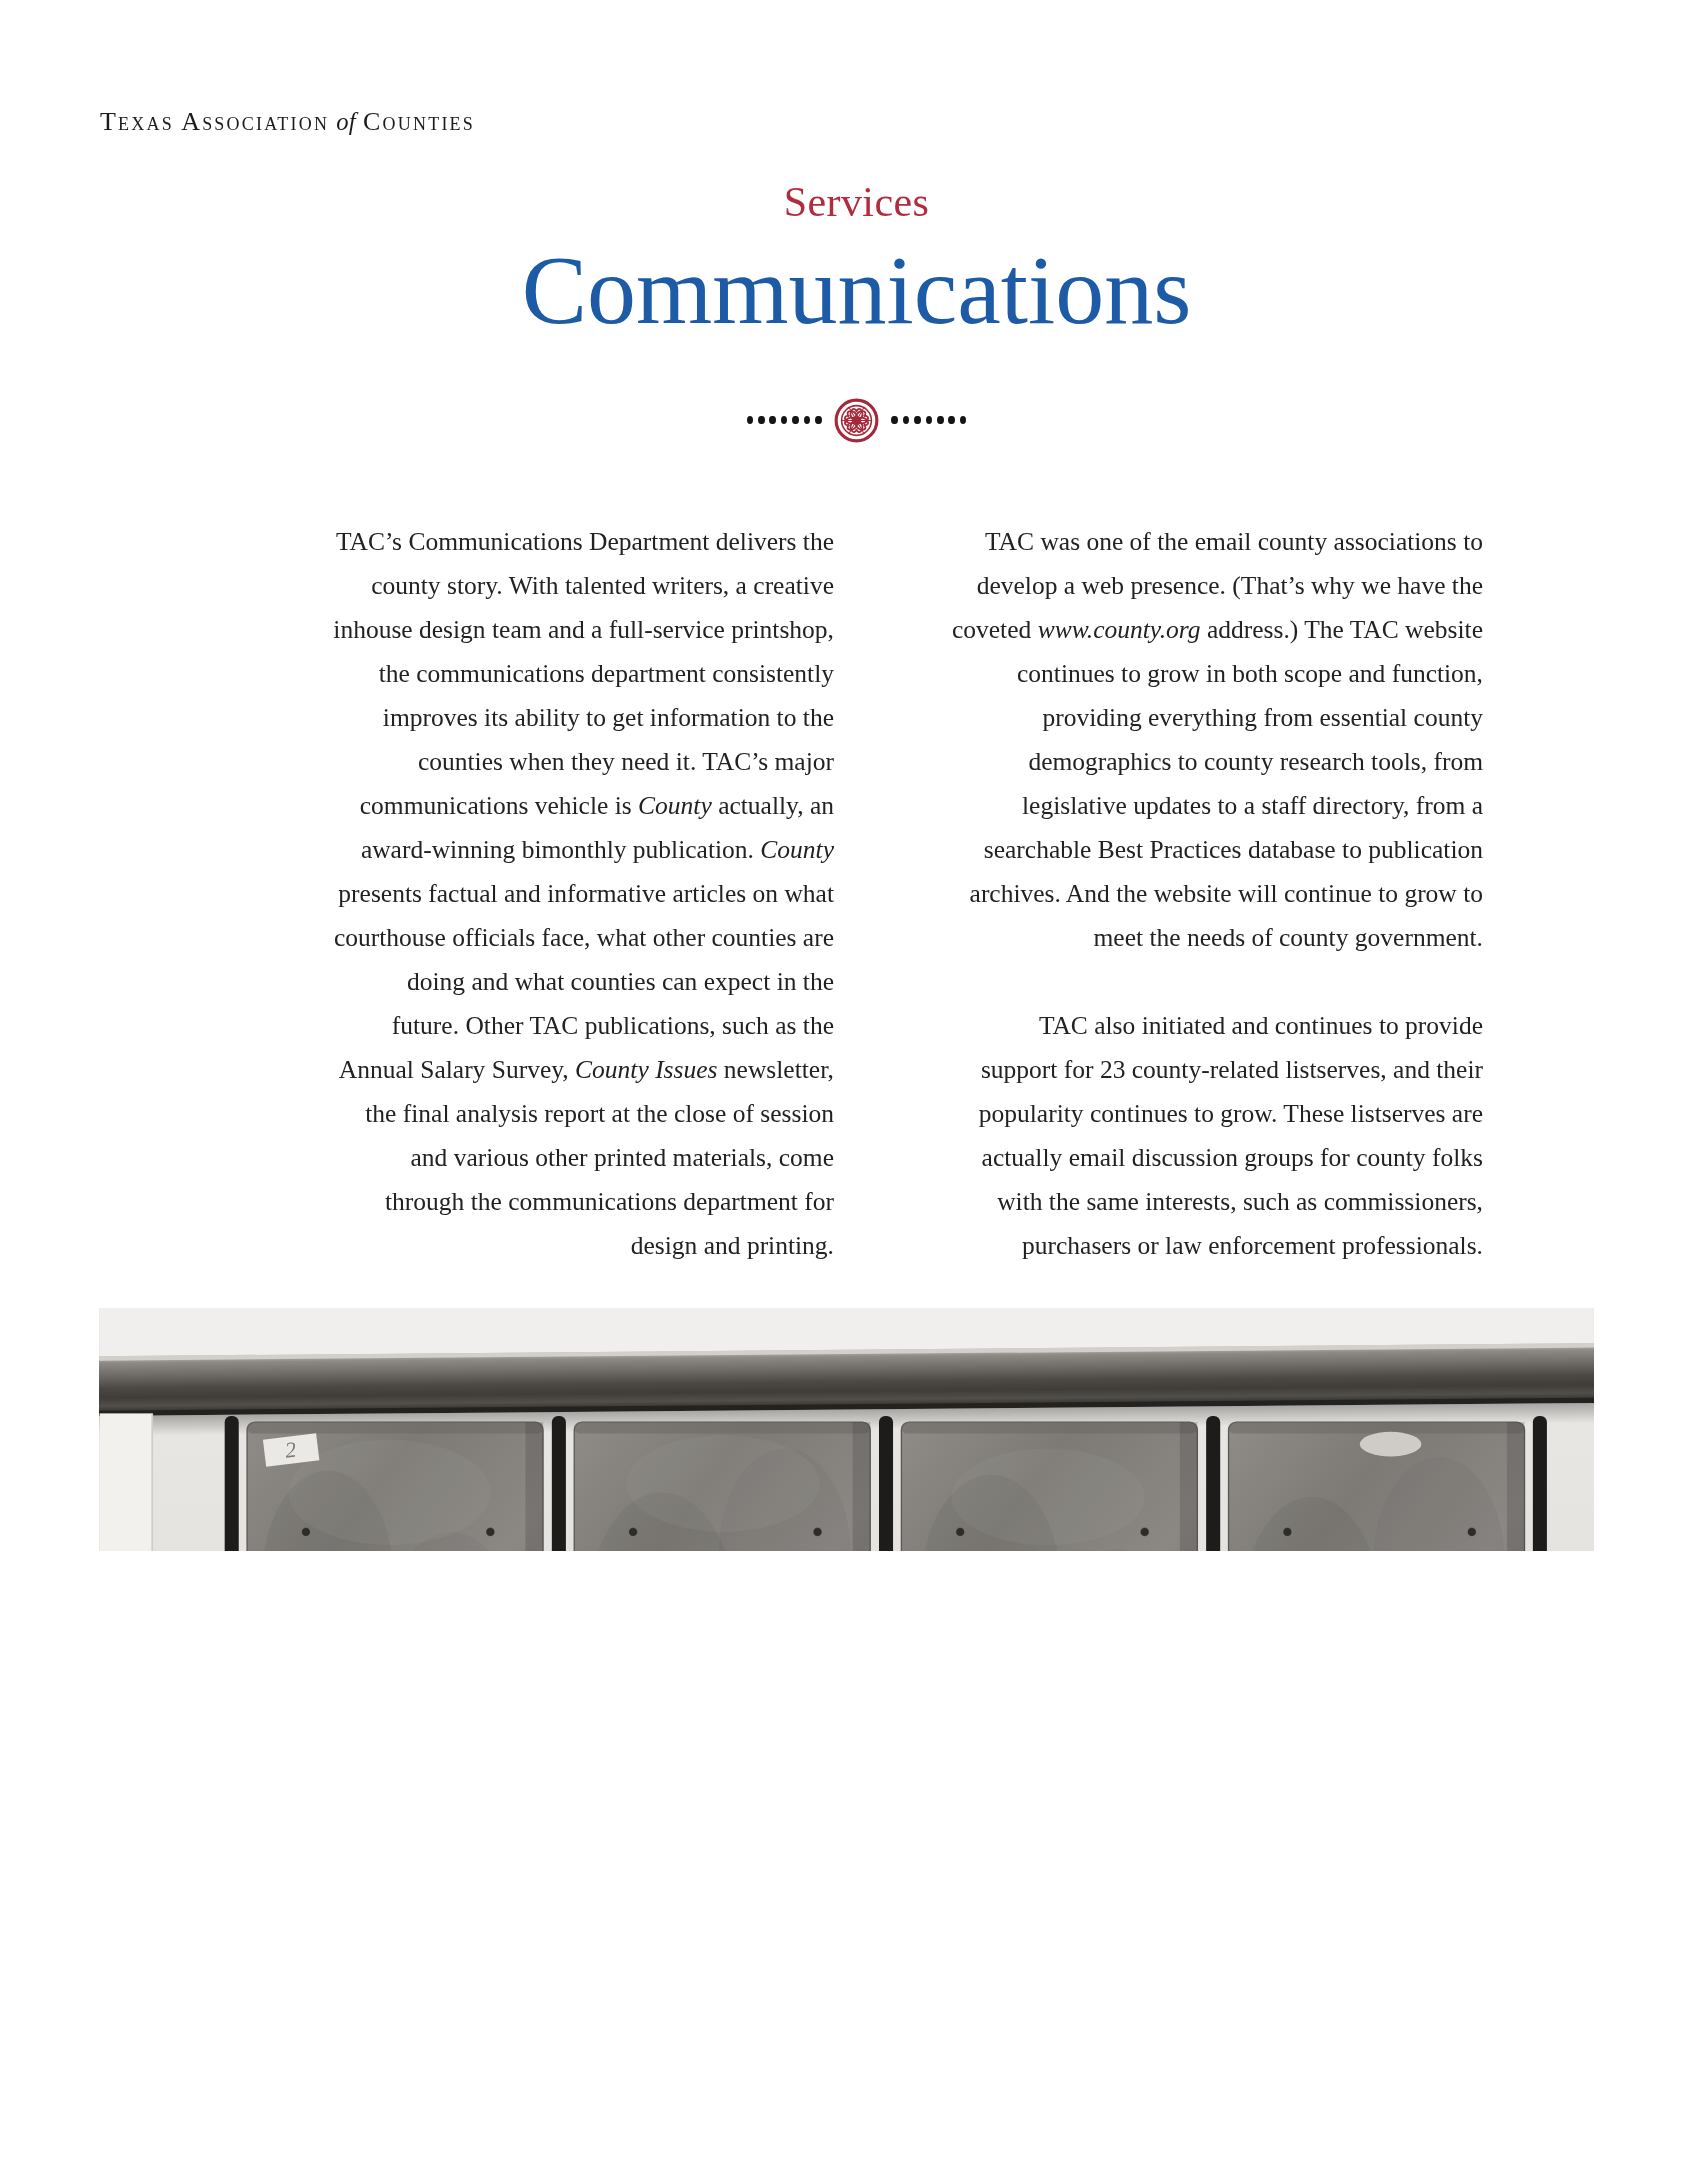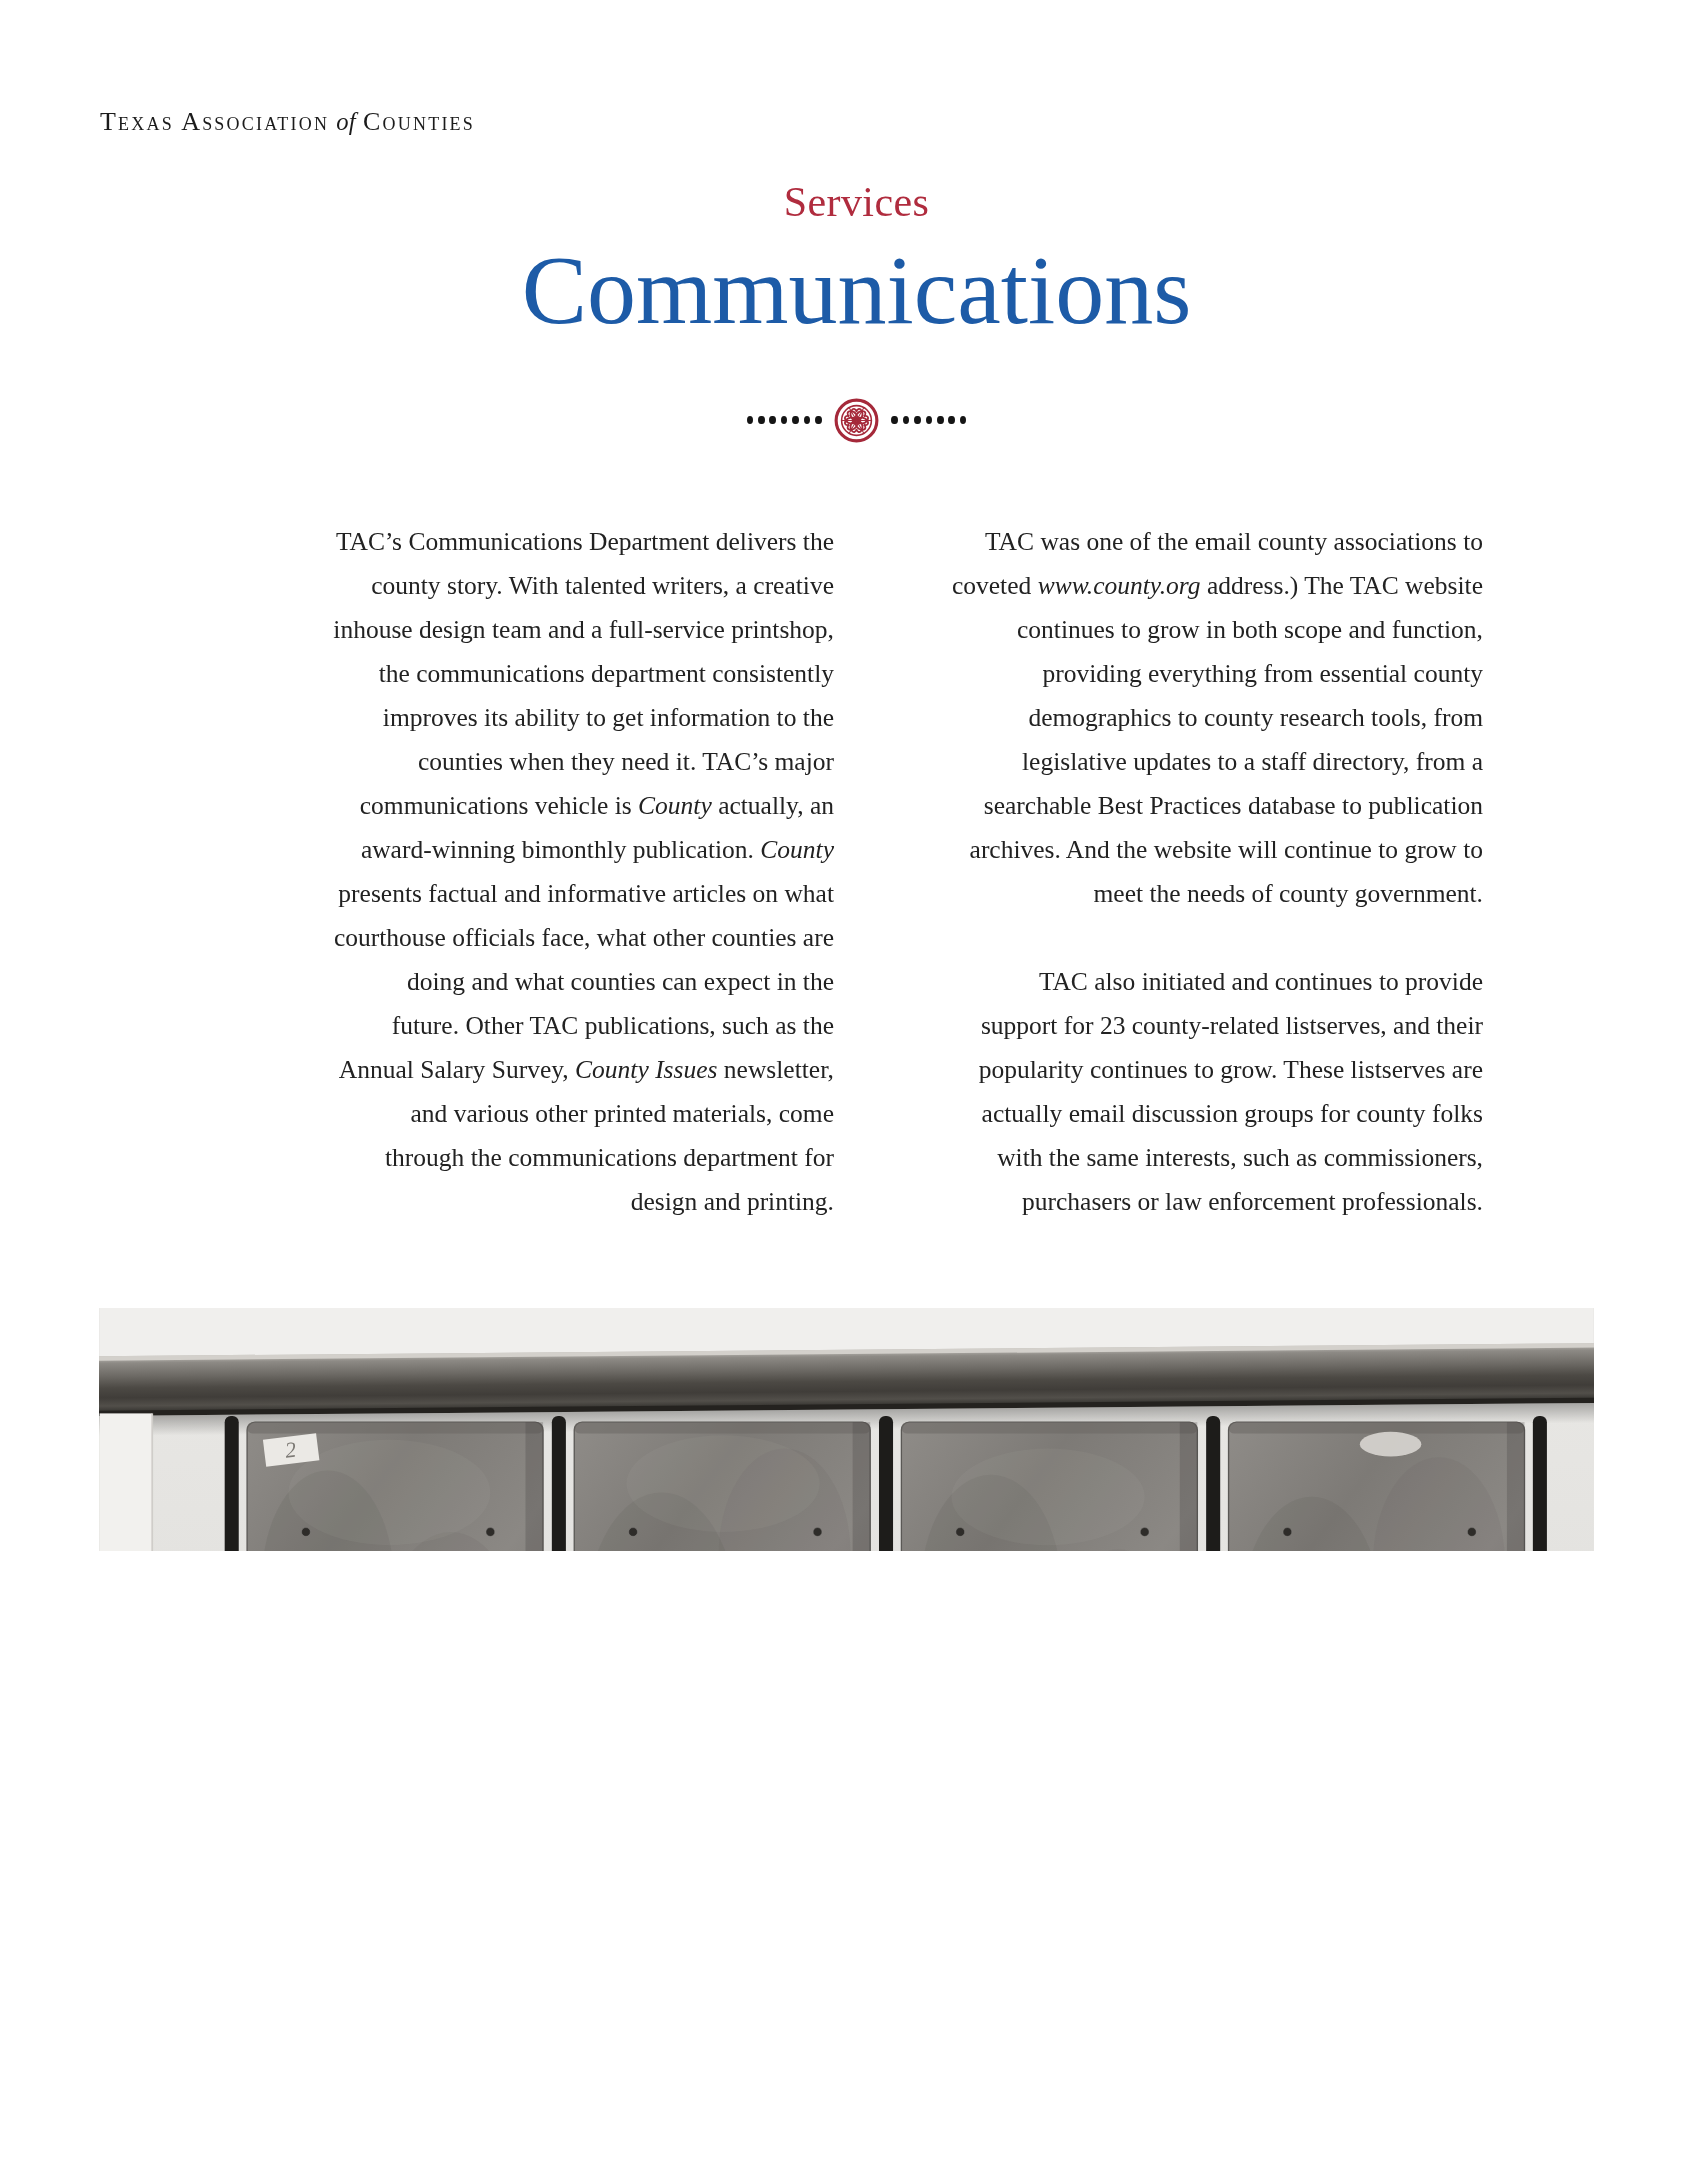--- a/index.html
+++ b/index.html
@@ -136,26 +136,28 @@
       <div class="tline"><span>the communications department consistently</span></div>
       <div class="tline"><span>improves its ability to get information to the</span></div>
       <div class="tline"><span>counties when they need it. TAC’s major</span></div>
       <div class="tline"><span>communications vehicle is </span><em>County</em><span> actually, an</span></div>
       <div class="tline"><span>award-winning bimonthly publication. </span><em>County</em></div>
       <div class="tline"><span>presents factual and informative articles on what</span></div>
       <div class="tline"><span>courthouse officials face, what other counties are</span></div>
       <div class="tline"><span>doing and what counties can expect in the</span></div>
       <div class="tline"><span>future. Other TAC publications, such as the</span></div>
       <div class="tline"><span>Annual Salary Survey, </span><em>County Issues</em><span> newsletter,</span></div>
+      <div class="tline"><span>the final analysis report at the close of session</span></div>
       <div class="tline"><span>and various other printed materials, come</span></div>
       <div class="tline"><span>through the communications department for</span></div>
       <div class="tline"><span>design and printing.</span></div>
     </div>
   <div class="col col-right">
       <div class="tline"><span>TAC was one of the email county associations to</span></div>
+      <div class="tline"><span>develop a web presence. (That’s why we have the</span></div>
       <div class="tline"><span>coveted </span><em>www.county.org</em><span> address.) The TAC website</span></div>
       <div class="tline"><span>continues to grow in both scope and function,</span></div>
       <div class="tline"><span>providing everything from essential county</span></div>
       <div class="tline"><span>demographics to county research tools, from</span></div>
       <div class="tline"><span>legislative updates to a staff directory, from a</span></div>
       <div class="tline"><span>searchable Best Practices database to publication</span></div>
       <div class="tline"><span>archives. And the website will continue to grow to</span></div>
       <div class="tline"><span>meet the needs of county government.</span></div>
       <div class="tline">&nbsp;</div>
       <div class="tline"><span>TAC also initiated and continues to provide</span></div>

